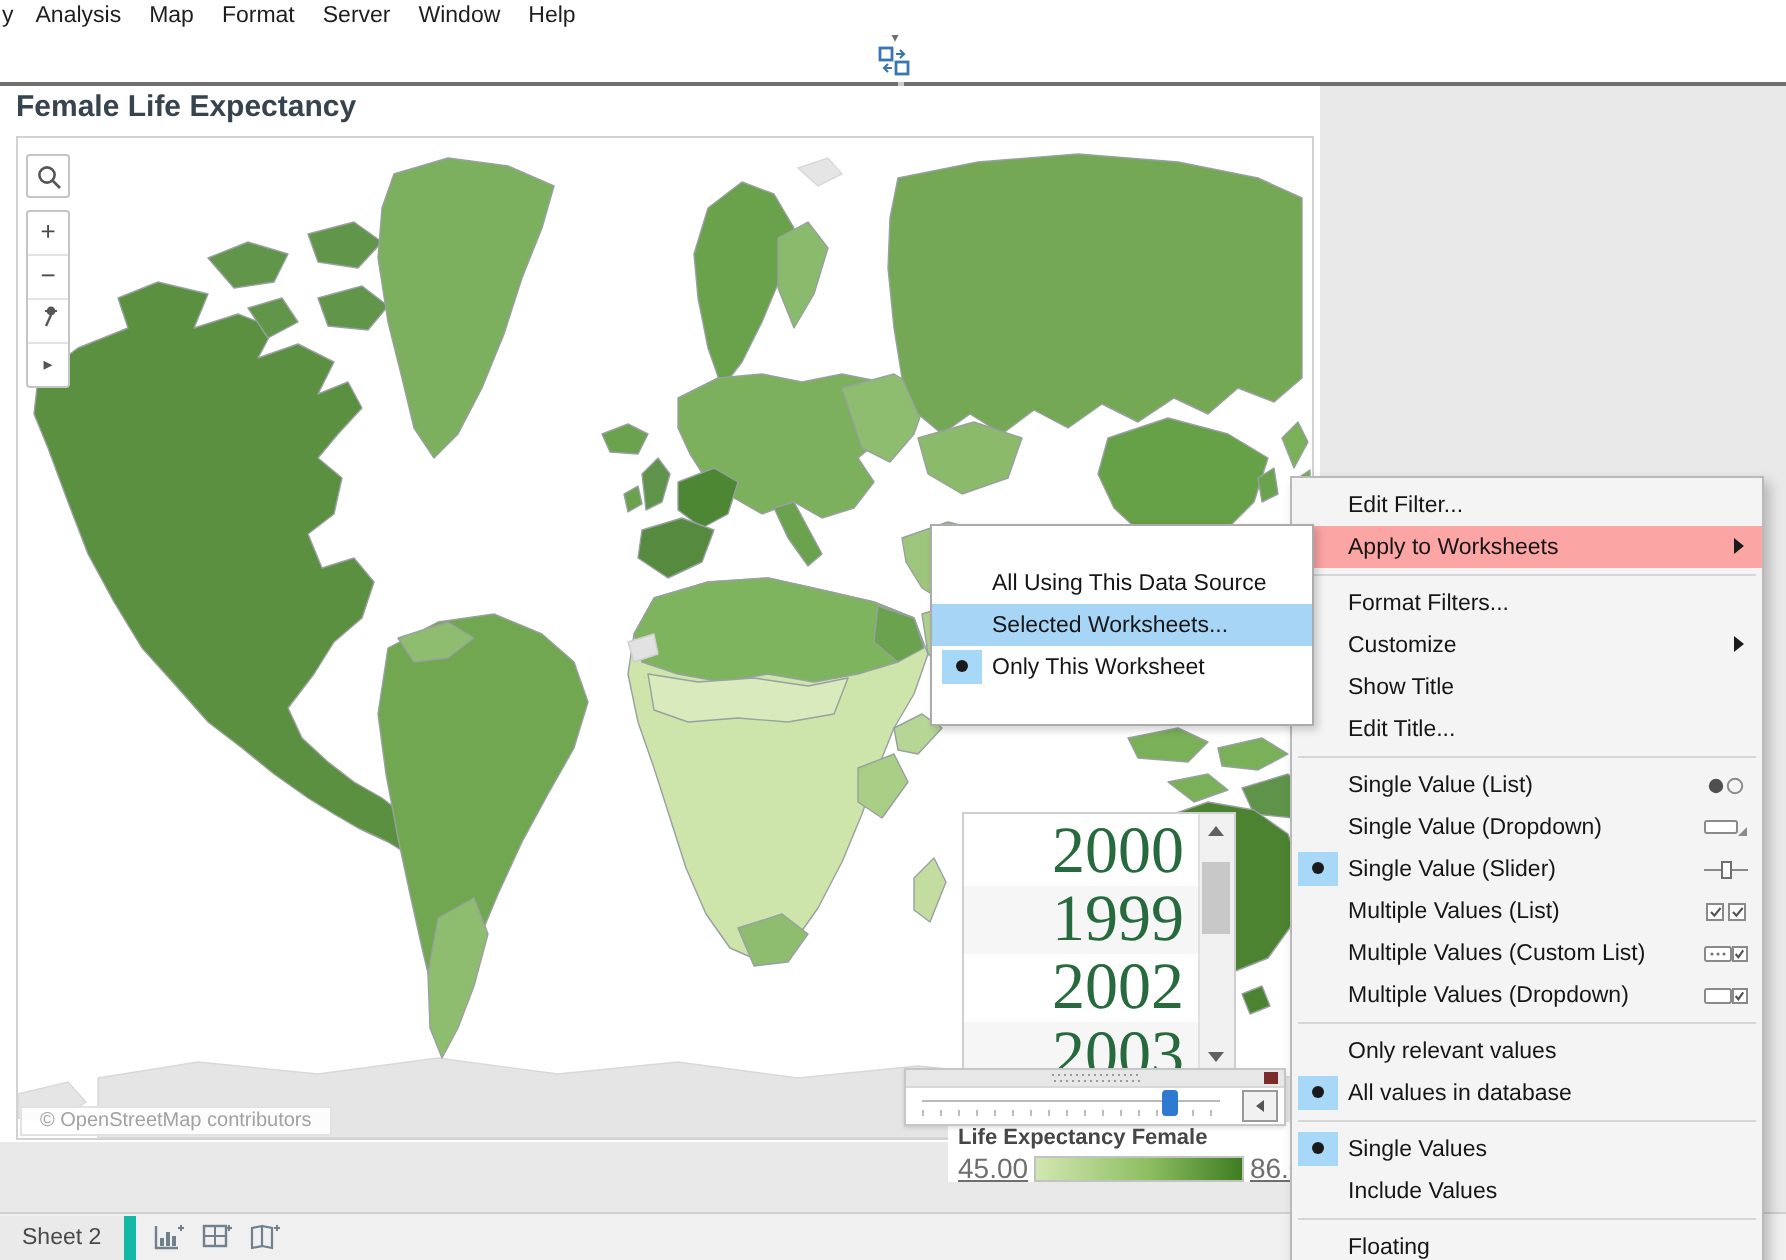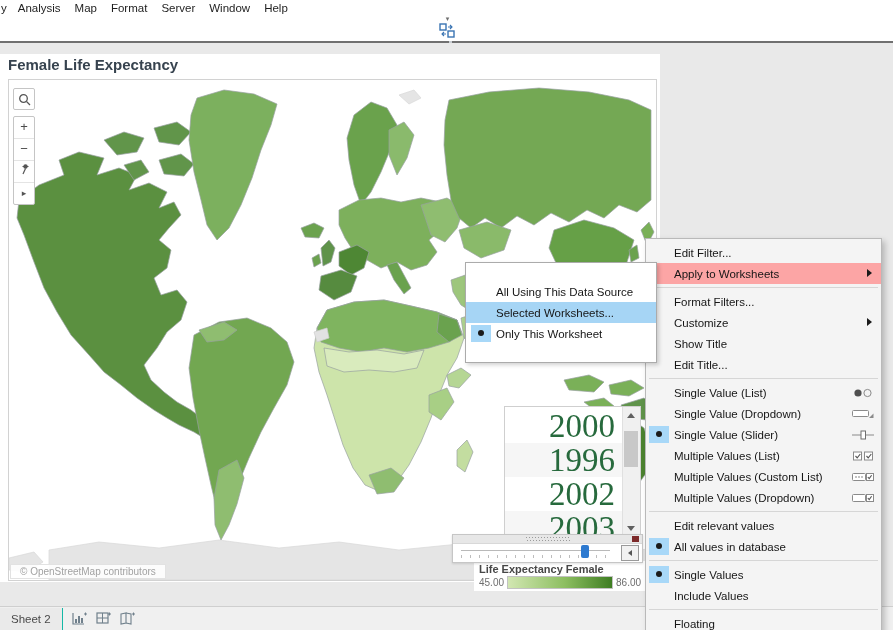--- a/index.html
+++ b/index.html
@@ -13,33 +13,33 @@
   .toolbar{position:absolute;top:15px;left:0;right:0;height:26px;background:#fff;border-bottom:2px solid #707070;display:flex;align-items:center;flex-direction:column;}
   .tb-sep{width:1px;height:18px;background:#dcdcdc;margin:0 5px;}
   .tb-btn{display:flex;align-items:center;justify-content:center;height:22px;padding:0 3px;}
   .tb-caret{font-size:7px;color:#6f6f6f;margin-left:1px;}
   .tb-caret.dis{color:#c2c7cc;}
   .abc{font-size:10.5px;color:#3f3f3f;font-weight:bold;letter-spacing:0;}
   .combobox{width:88px;height:17px;border:1px solid #ababab;background:#fff;position:relative;margin:0 4px;}
   .combobox .cb-caret{position:absolute;right:4px;top:5px;width:0;height:0;border-top:5px solid #8a8a8a;border-left:4px solid transparent;border-right:4px solid transparent;}
   
   .main{position:absolute;top:43px;left:0;right:0;bottom:23px;background:#e9e9e9;}
-  .sheet-panel{position:absolute;left:0;top:0;width:660px;height:528px;background:#fff;margin-top:11px;}
+  .sheet-panel{position:absolute;left:0;top:0;width:660px;height:528px;background:#fff;}
   .sheet-title{position:absolute;left:8px;top:2px;font-size:15px;font-weight:bold;color:#37434f;}
   .map-view{position:absolute;left:8px;top:25px;width:647px;height:500px;border:1px solid #d2d2d2;background:#fff;overflow:hidden;}
   .map-view svg.world{position:absolute;left:0;top:0;}
   
   .map-search{position:absolute;left:4px;top:8px;width:20px;height:20px;background:#fff;border:1px solid #c5c5c5;border-radius:2px;display:flex;align-items:center;justify-content:center;}
   .map-ctrls{position:absolute;left:4px;top:36px;width:20px;background:#fff;border:1px solid #c5c5c5;border-radius:2px;}
   .mc{height:21px;line-height:20px;text-align:center;font-size:13px;color:#4a4a4a;border-bottom:1px solid #e4e4e4;}
   .mc:last-child{border-bottom:none;}
   .mc.small{font-size:9px;color:#555;}
   .map-attr{position:absolute;left:1px;bottom:1px;height:13px;line-height:13px;padding:0 9px;font-size:10px;color:#a2a2a2;background:rgba(255,255,255,.88);border:1px solid #e2e2e2;}
   
-  .year-card{position:absolute;left:504px;top:363px;width:135px;height:130px;background:#fff;border:1px solid #cfcfcf;z-index:4;overflow:hidden;}
+  .year-card{position:absolute;left:481px;top:363px;width:135px;height:130px;background:#fff;border:1px solid #cfcfcf;z-index:4;overflow:hidden;}
   .year-rows{position:absolute;left:0;top:2px;right:17px;}
   .year-row{height:34px;line-height:34px;text-align:right;padding-right:8px;font-family:"Liberation Serif", serif;font-size:33px;color:#276a3d;}
   .year-row:nth-child(even){background:#f6f6f6;}
   .scrollbar{position:absolute;right:0;top:0;bottom:0;width:17px;background:#f0f0f0;border-left:1px solid #e0e0e0;}
   .sb-btn{position:absolute;left:0;width:16px;height:17px;display:flex;align-items:center;justify-content:center;}
   .sb-up{top:0;} .sb-down{bottom:0;}
   .tri-up{width:0;height:0;border-bottom:5px solid #606060;border-left:4px solid transparent;border-right:4px solid transparent;}
   .tri-down{width:0;height:0;border-top:5px solid #606060;border-left:4px solid transparent;border-right:4px solid transparent;}
   .sb-thumb{position:absolute;left:1px;top:24px;width:14px;height:36px;background:#c8c8c8;}
   
@@ -53,40 +53,40 @@
   .sl-track{position:absolute;left:8px;right:32px;top:6px;height:1px;background:#b9b9b9;}
   .sl-ticks{position:absolute;left:8px;right:32px;top:11px;height:3px;
             background-image:repeating-linear-gradient(90deg,#bdbdbd 0 1px,transparent 1px 9px);}
   .sl-thumb{position:absolute;left:128px;top:1px;width:8px;height:13px;background:#2e7ad0;border-radius:2px;}
   .sl-btn{position:absolute;right:3px;top:1px;width:16px;height:14px;border:1px solid #9a9a9a;background:#f1f1f1;display:flex;align-items:center;justify-content:center;}
   .tri-left{width:0;height:0;border-right:4px solid #555;border-top:3px solid transparent;border-bottom:3px solid transparent;}
   
   .legend-card{position:absolute;left:474px;top:518px;width:186px;height:30px;background:#fff;z-index:5;}
   .legend-title{font-size:11px;font-weight:bold;color:#474747;padding:2px 0 1px 5px;white-space:nowrap;}
   .legend-row{display:flex;align-items:center;gap:3px;padding-left:5px;}
-  .legend-val{font-size:10px;color:#6e6e6e;}
+  .legend-val{font-size:14px;color:#6e6e6e;text-decoration:underline;}
   .legend-bar{width:104px;height:11px;border:1px solid #c2c2c2;background:linear-gradient(90deg,#d2e7b2,#8cbe60 55%,#3e7d22);}
   
   .apply-submenu{position:absolute;left:465px;top:219px;width:190px;background:#fff;border:1px solid #ababab;box-shadow:2px 2px 4px rgba(0,0,0,.18);z-index:40;padding:18px 0;}
   .sm-row{height:21px;display:flex;align-items:center;position:relative;padding-left:30px;font-size:11.5px;color:#161616;}
   .sm-row.hl{background:#A6D5F5;}
   .sm-bullet{position:absolute;left:5px;top:2px;width:20px;height:17px;background:#A8D8F8;}
   .sm-bullet::after{content:"";position:absolute;left:7px;top:5px;width:6px;height:6px;border-radius:50%;background:#1a1a1a;}
   
   .filter-menu{position:absolute;left:645px;top:195px;width:235px;height:452px;background:#f4f4f4;border:1px solid #b9b9b9;box-shadow:3px 3px 6px rgba(0,0,0,.22);z-index:30;padding:3px 0;}
   .fm-row{height:21px;display:flex;align-items:center;position:relative;padding-left:28px;font-size:11.5px;color:#161616;}
   .fm-row.hl{background:#fca5a5;}
   .fm-sep{height:1px;background:#d6d6d6;margin:3px 3px;}
   .fm-bullet{position:absolute;left:3px;top:2px;width:20px;height:17px;background:#A8D8F8;}
   .fm-bullet::after{content:"";position:absolute;left:7px;top:5px;width:6px;height:6px;border-radius:50%;background:#1a1a1a;}
   .fm-arrow{position:absolute;right:9px;top:6px;width:0;height:0;border-left:5px solid #1a1a1a;border-top:4px solid transparent;border-bottom:4px solid transparent;}
   .fm-icon{position:absolute;right:7px;top:50%;transform:translateY(-50%);display:flex;}
   
   .statusbar{position:absolute;left:0;right:0;bottom:0;height:23px;background:#f0f0f0;border-top:1px solid #cfcfcf;display:flex;align-items:center;}
-  .sheet-tab{height:22px;display:flex;align-items:center;padding:0 11px;font-size:11.5px;color:#4a4a4a;background:#eaeaea;border-right:1px solid #14b8a6;justify-content:center;}
+  .sheet-tab{height:22px;display:flex;align-items:center;padding:0 11px;font-size:11.5px;color:#4a4a4a;background:#eaeaea;border-right:6px solid #14b8a6;justify-content:center;}
   .sb-icons{display:flex;align-items:center;gap:9px;padding-left:9px;}
 </style>
 </head>
 <body>
 
 <div class="menubar">
   <span class="mi partial">y</span>
   <span class="mi">Analysis</span>
   <span class="mi">Map</span>
   <span class="mi">Format</span>
@@ -256,21 +256,21 @@
         <div class="mc small">▸</div>
       </div>
 
       <div class="map-attr">© OpenStreetMap contributors</div>
     </div>
   </div>
 
   <div class="year-card">
     <div class="year-rows">
       <div class="year-row">2000</div>
-      <div class="year-row">1996</div>
+      <div class="year-row">1999</div>
       <div class="year-row">2002</div>
       <div class="year-row">2003</div>
     </div>
     <div class="scrollbar">
       <div class="sb-btn sb-up">
           <span class="tri-up"></span>
         </div>
       <div class="sb-thumb"></div>
       <div class="sb-btn sb-down">
           <span class="tri-down"></span>
@@ -395,21 +395,21 @@
       <span class="fm-icon">
           <svg width="22" height="12" viewBox="0 0 22 12">
             <rect x="0.5" y="2.5" width="13" height="7" rx="1" fill="#fff" stroke="#8a8a8a"></rect>
             <rect x="14.5" y="2.5" width="7" height="7" fill="#fff" stroke="#8a8a8a"></rect>
             <path d="M15.8,6 l1.4,1.6 L19.6,4.2" fill="none" stroke="#555" stroke-width="1.1"></path>
           </svg>
         </span>
     </div>
     <div class="fm-sep"></div>
     <div class="fm-row">
-      <span>Edit relevant values</span>
+      <span>Only relevant values</span>
     </div>
     <div class="fm-row">
       <span class="fm-bullet"></span>
       <span>All values in database</span>
     </div>
     <div class="fm-sep"></div>
     <div class="fm-row">
       <span class="fm-bullet"></span>
       <span>Single Values</span>
     </div>

